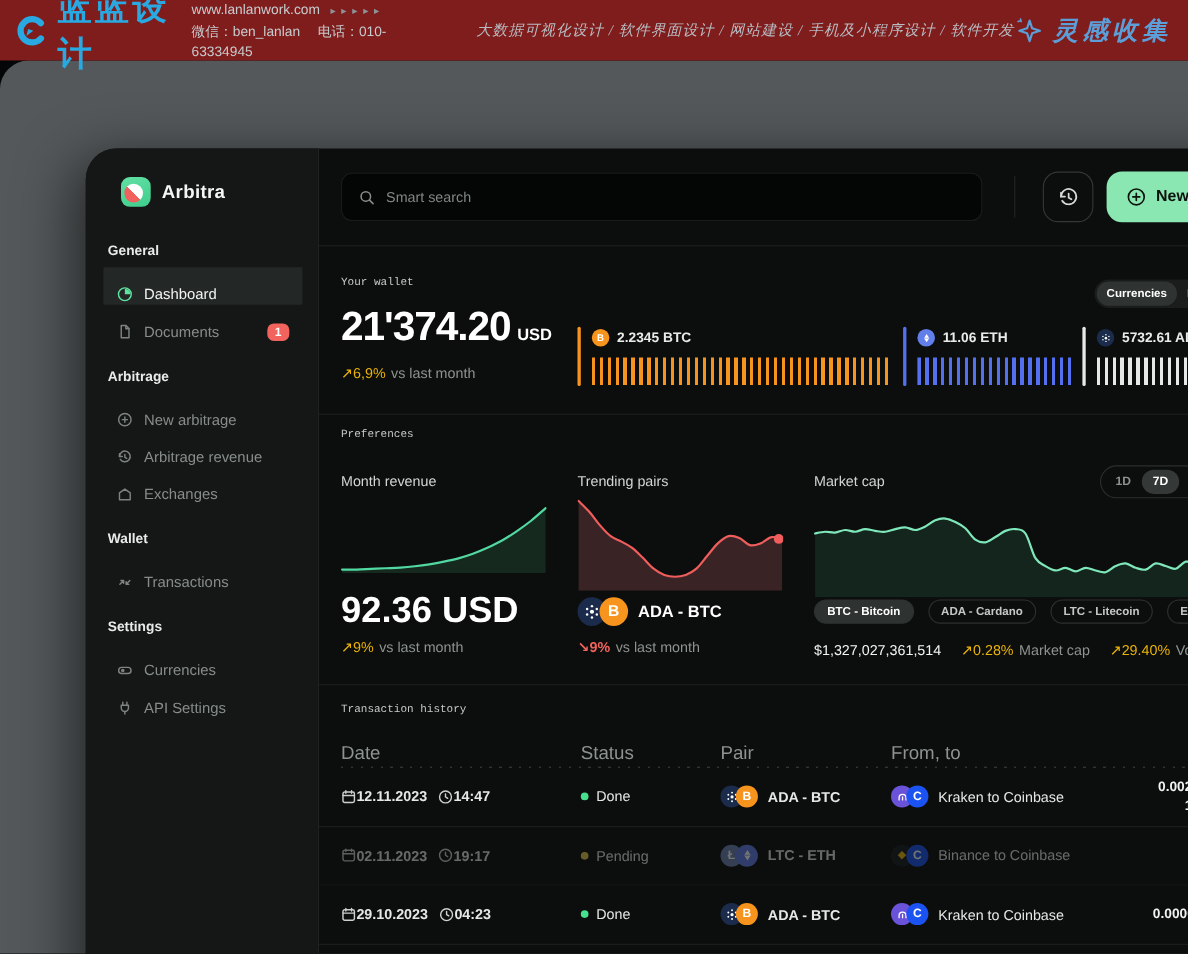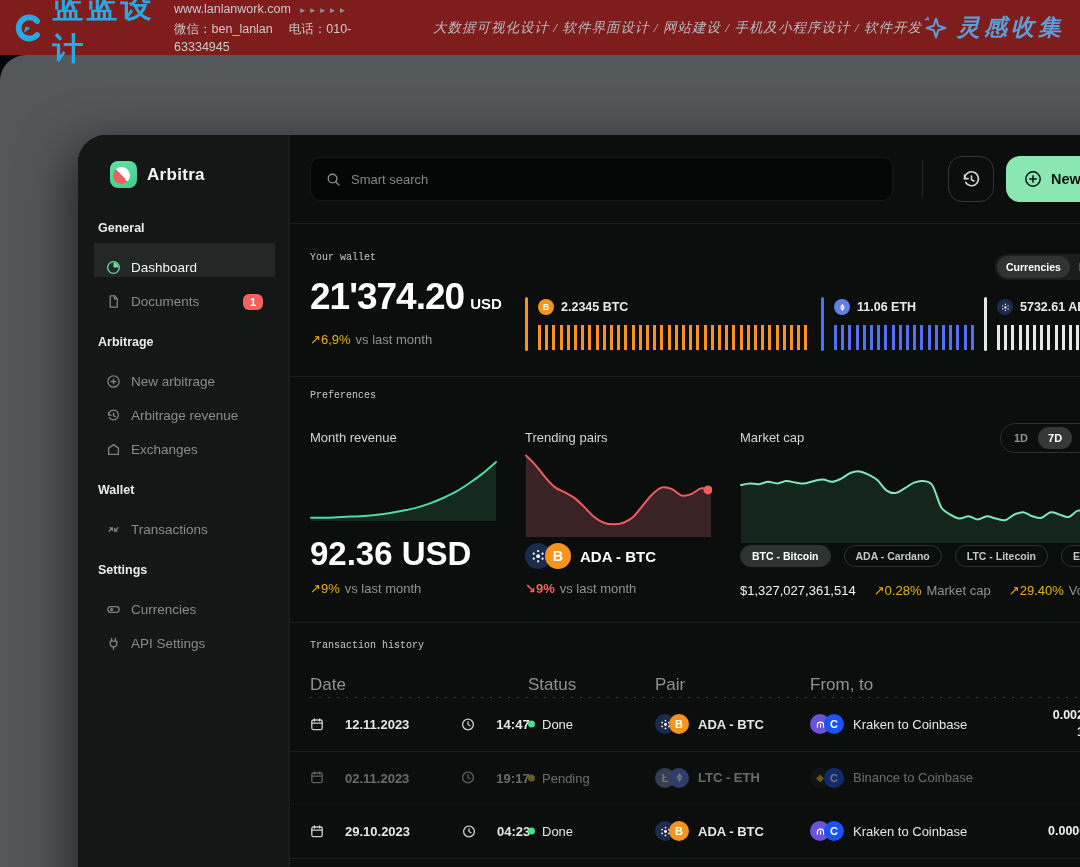--- a/index.html
+++ b/index.html
@@ -128,21 +128,21 @@
   .t-title { position:absolute; left:20px; top:5px; }
   .t-head { position:absolute; top:40px; left:0; width:1028px; height:16px; }
   .t-head span { position:absolute; font-size:17px; color:#8d938f; }
   .t-dots { position:absolute; top:62px; left:20px; width:1008px; height:1px;
     background:repeating-linear-gradient(90deg,#3a3d3b 0 2px,transparent 2px 9px); }
   .t-rows { position:absolute; top:63px; left:0; width:1028px; }
   .t-row { position:relative; height:53.5px; border-bottom:1px solid #1d201f; cursor:pointer; }
   .t-row.dim { opacity:.42; }
   .cell { position:absolute; top:50%; transform:translateY(-50%); display:flex; align-items:center;
     color:#e6e8e6; font-size:13px; white-space:nowrap; }
-  .c-date { left:20px; gap:21px; font-weight:bold; }
+  .c-date { left:20px; gap:0; font-weight:bold; }
   .c-date .t-sep { width:10px; }
   .c-date svg { width:14px; height:14px; color:#cdd0ce; }
   .c-status { left:238px; gap:7px; }
   .dot { width:7px; height:7px; border-radius:50%; }
   .c-pair { left:365px; gap:9px; font-weight:bold; }
   .c-route { left:520px; gap:9px; }
   .c-amount { left:758px; width:36px; display:block; text-align:right; font-weight:bold;
     font-size:12.5px; line-height:17px; color:#f0f2f0; }
 </style>
 </head>

